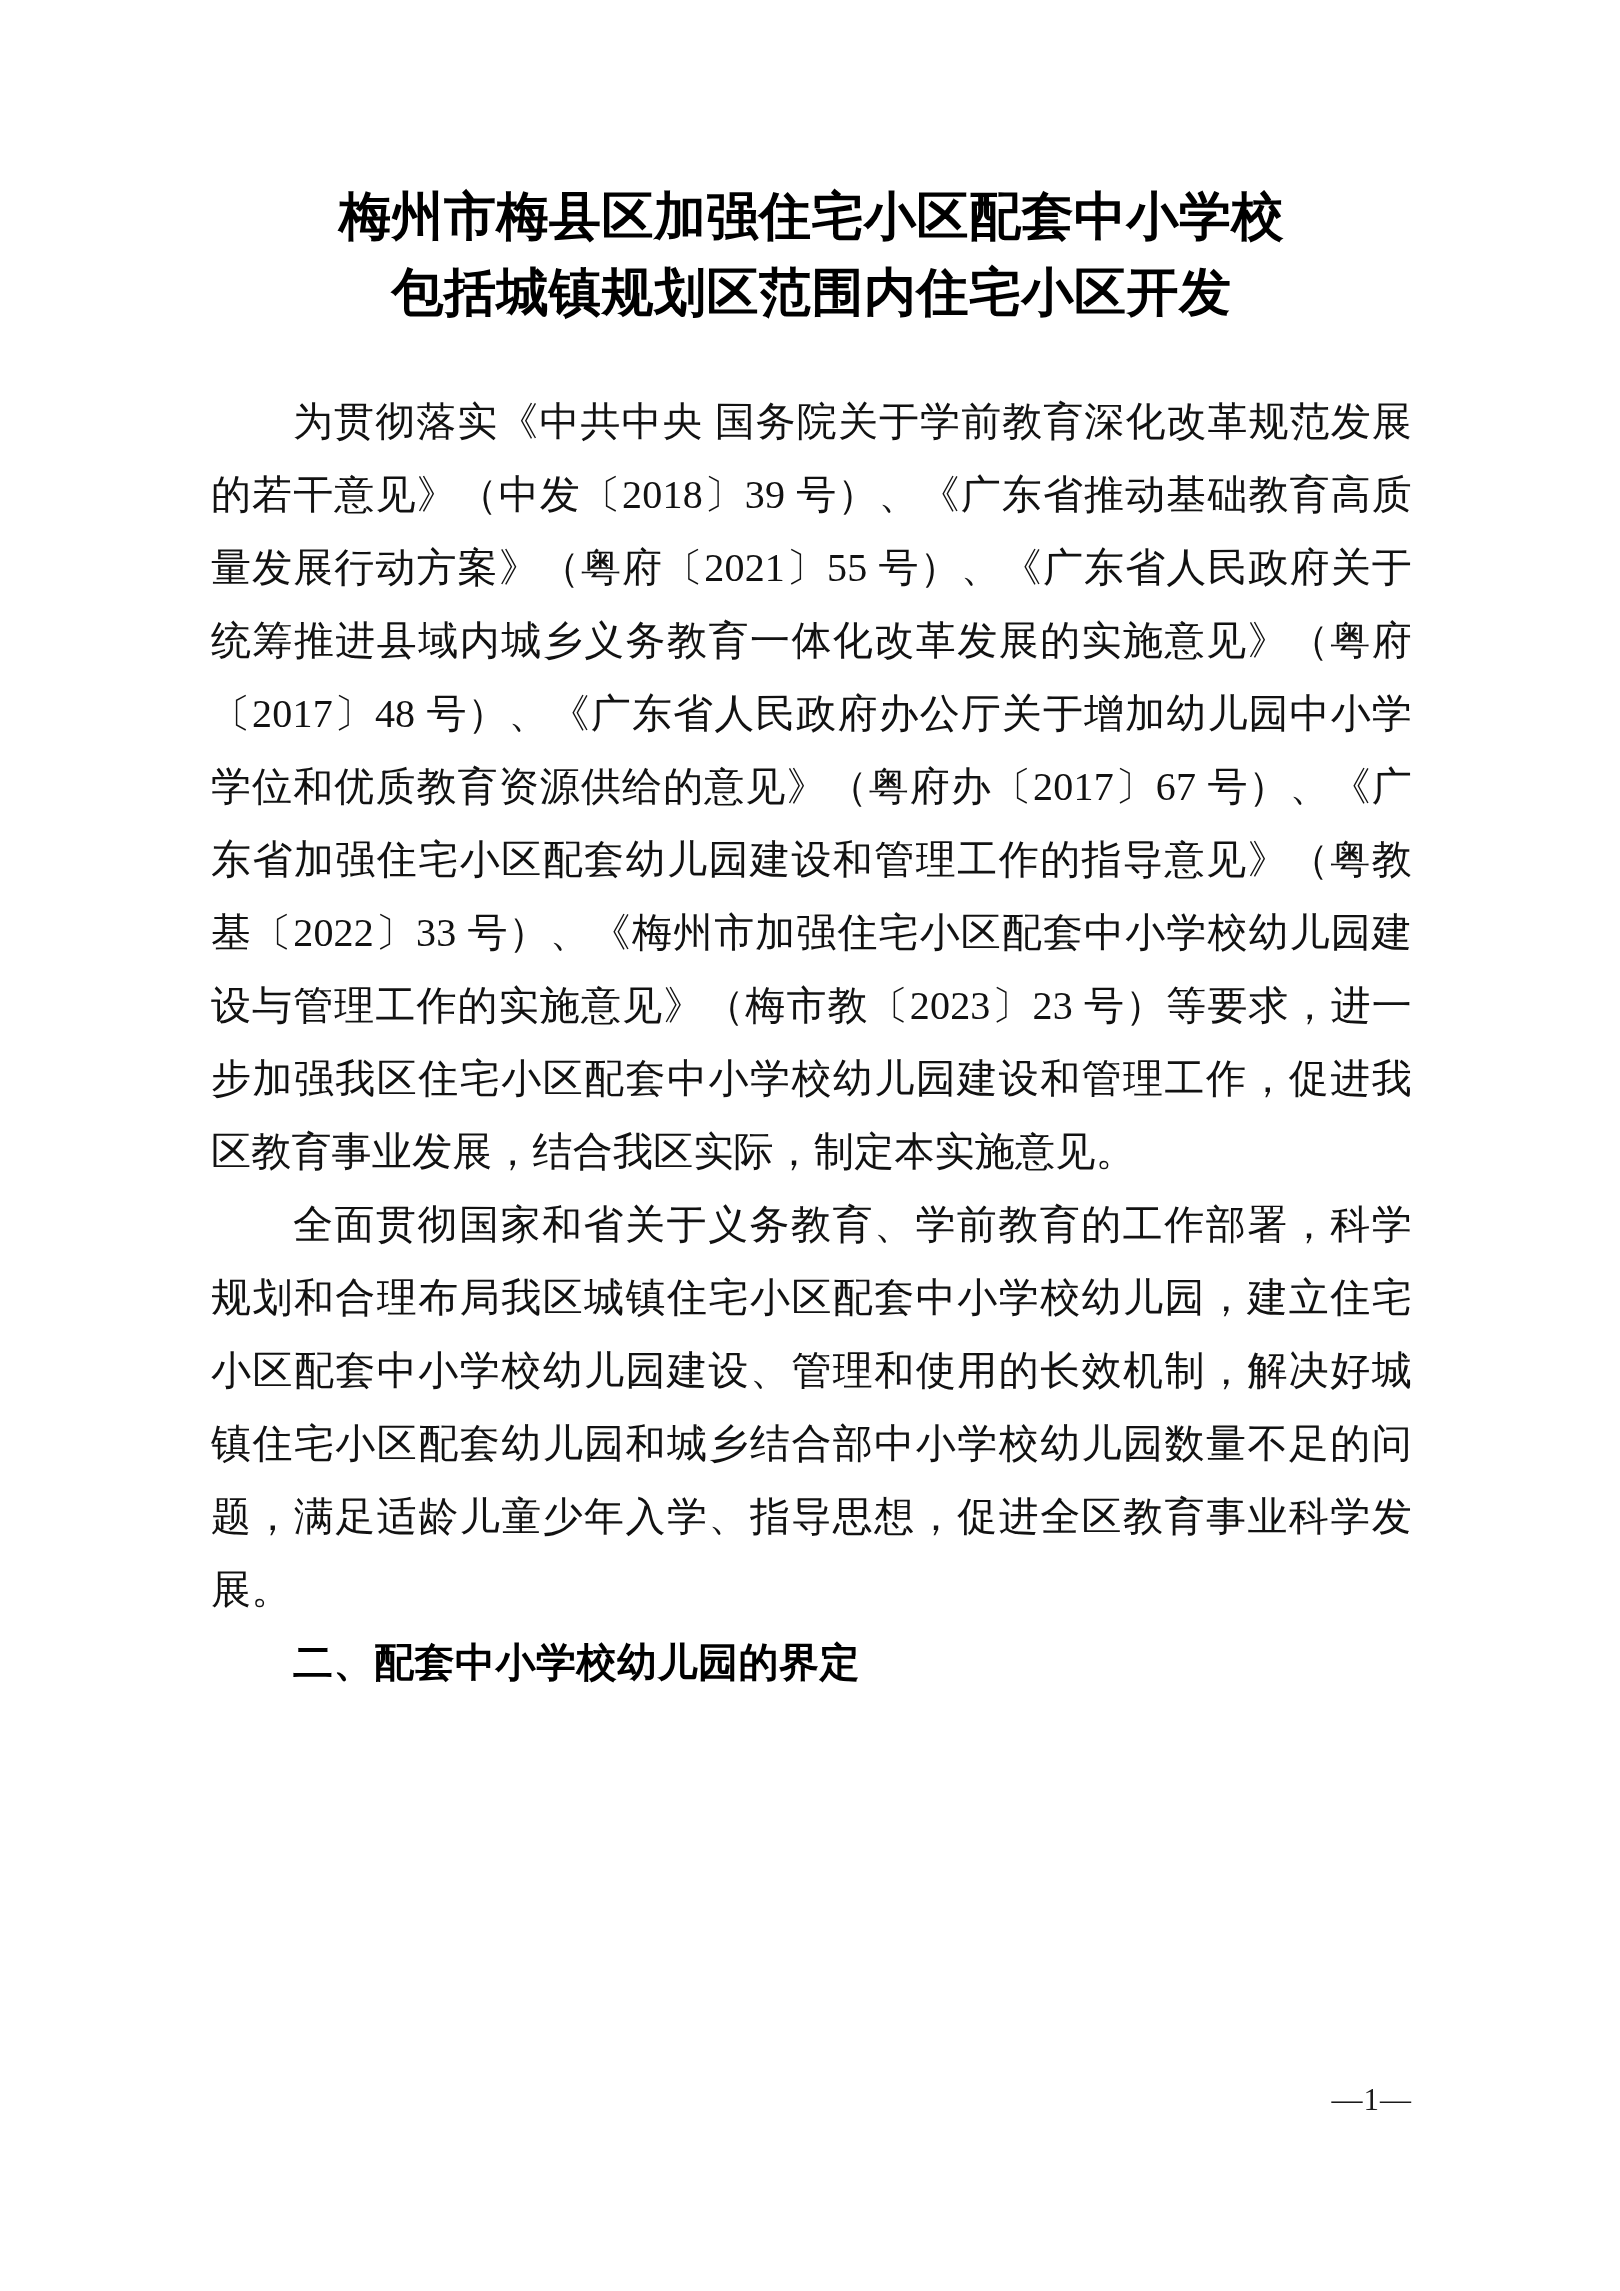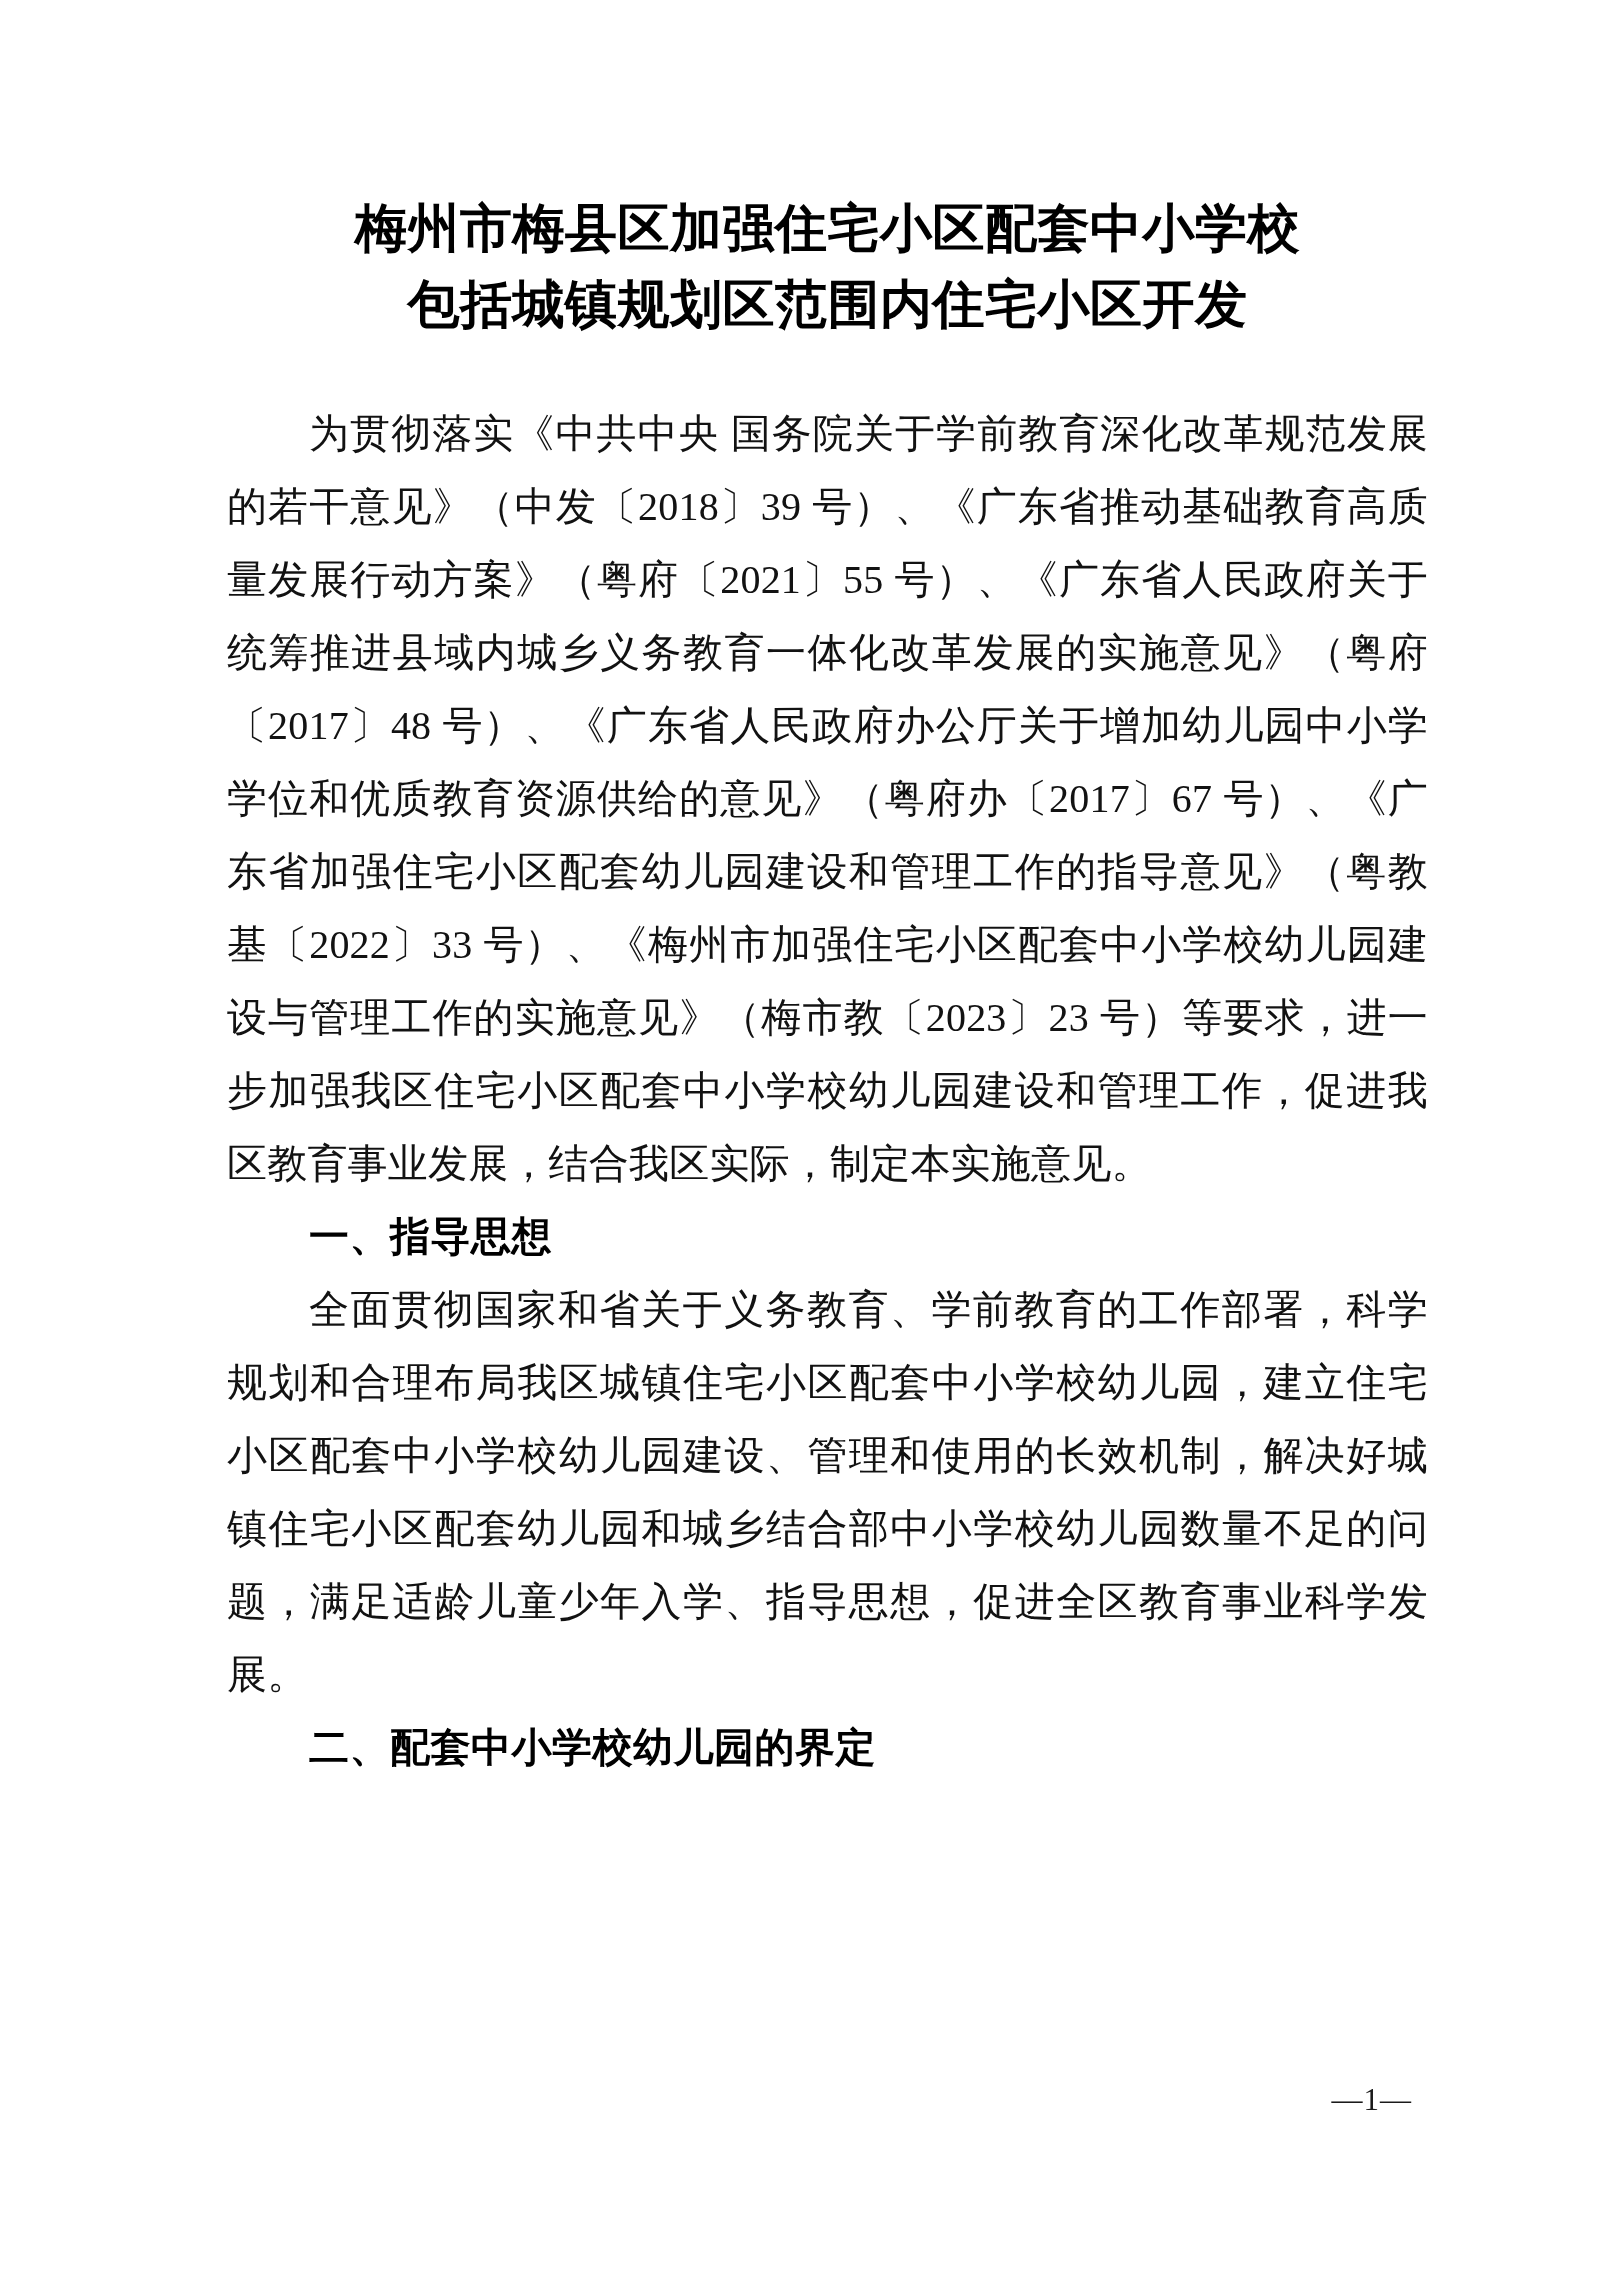--- a/index.html
+++ b/index.html
@@ -16,23 +16,22 @@
     background: #ffffff;
     margin: 0 auto;
     overflow: hidden;
     box-sizing: border-box;
   }
 
   
   .doc-body {
     position: absolute;
     left: 211px;
-    top: 188px;
+    top: 176px;
     width: 1201px;
-    margin-left: 16px;
   }
 
   
   .doc-title {
     text-align: center;
     font-family: "Liberation Sans", "DejaVu Sans", sans-serif;
     font-weight: bold;
     font-size: 52px;
     line-height: 76px;
     color: #000000;
@@ -98,21 +97,20 @@
 
   <div class="doc-body">
 
     <h1 class="doc-title">
       <span class="title-line">梅州市梅县区加强住宅小区配套中小学校</span>
       <span class="title-line">包括城镇规划区范围内住宅小区开发</span>
     </h1>
 
     <p class="para indent lead">为贯彻落实《中共中央 国务院关于学前教育深化改革规范发展的若干意见》（中发〔2018〕39 号）、《广东省推动基础教育高质量发展行动方案》（粤府〔2021〕55 号）、《广东省人民政府关于统筹推进县域内城乡义务教育一体化改革发展的实施意见》（粤府〔2017〕48 号）、《广东省人民政府办公厅关于增加幼儿园中小学学位和优质教育资源供给的意见》（粤府办〔2017〕67 号）、《广东省加强住宅小区配套幼儿园建设和管理工作的指导意见》（粤教基〔2022〕33 号）、《梅州市加强住宅小区配套中小学校幼儿园建设与管理工作的实施意见》（梅市教〔2023〕23 号）等要求，进一步加强我区住宅小区配套中小学校幼儿园建设和管理工作，促进我区教育事业发展，结合我区实际，制定本实施意见。</p>
 
-    <h2 class="section-heading">一、指导思想</h2>
     <p class="para indent">全面贯彻国家和省关于义务教育、学前教育的工作部署，科学规划和合理布局我区城镇住宅小区配套中小学校幼儿园，建立住宅小区配套中小学校幼儿园建设、管理和使用的长效机制，解决好城镇住宅小区配套幼儿园和城乡结合部中小学校幼儿园数量不足的问题，满足适龄儿童少年入学、指导思想，促进全区教育事业科学发展。</p>
 
     <h2 class="section-heading">二、配套中小学校幼儿园的界定</h2>
 
   </div>
 
   <div class="page-footer">—1—</div>
 
 </div>
 

